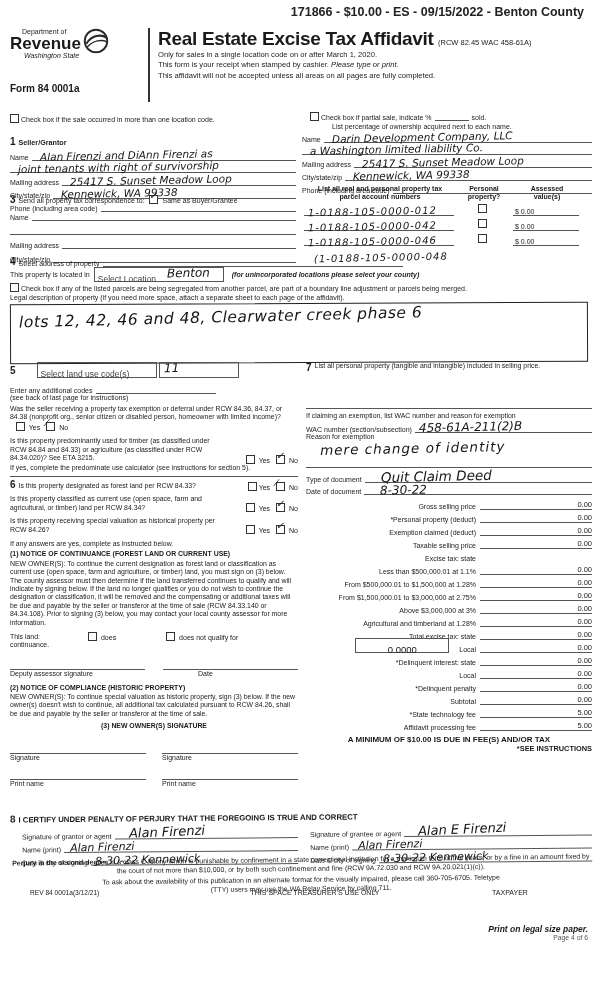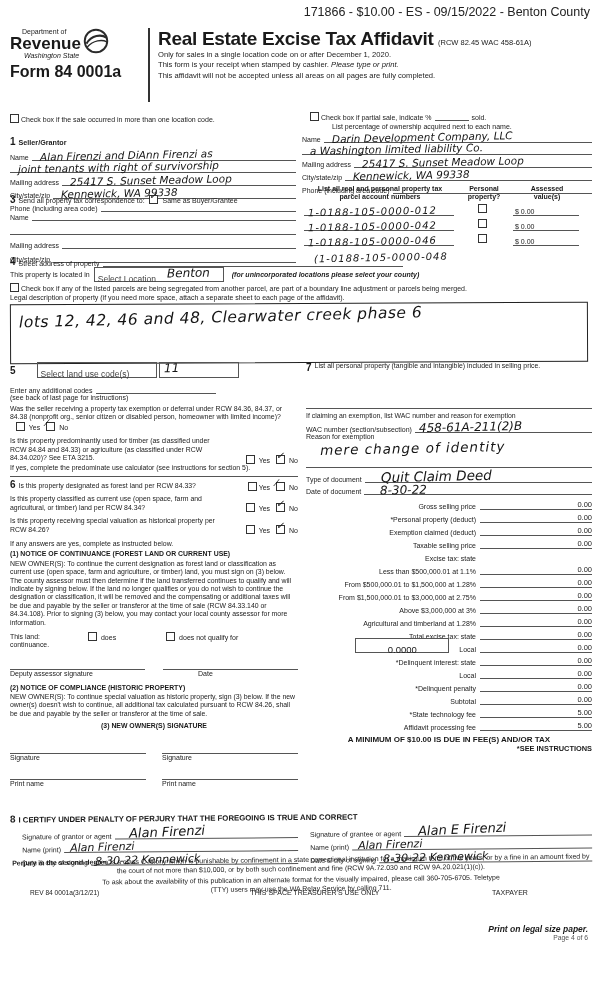--- a/index.html
+++ b/index.html
@@ -27,48 +27,48 @@
   .yn .cb{margin:0 2px 0 6px;}
   .para{font-size:6.9px;line-height:1.22;text-align:left;}
   .boxfield{border:1px solid #555;display:inline-block;position:relative;}
   .sep{border-bottom:1px solid #555;height:1px;}
 </style>
 </head>
 <body>
 
 <div id="page">
 
-  <div class="abs" style="top:5px;left:164px;width:426px;font-size:12.5px;text-align:right;color:#222;">171866 - $10.00 - ES - 09/15/2022 - Benton County</div>
+  <div class="abs" style="top:5px;left:158px;width:426px;font-size:12.5px;text-align:right;color:#222;font-weight:bold;">171866 - $10.00 - ES - 09/15/2022 - Benton County</div>
 
   <div class="abs" style="top:28px;left:10px;width:582px;display:flex;">
     <div style="width:138px;">
       <div style="display:flex;align-items:flex-start;">
         <div>
           <div class="lbl" style="font-size:7px;margin-left:12px;">Department of</div>
           <div class="bold" style="font-size:17px;line-height:1;">Revenue</div>
           <div class="ital" style="font-size:7px;margin-left:14px;">Washington State</div>
         </div>
         <span style="margin-left:2px;">
           <svg width="26" height="26" viewBox="0 0 30 30">
             <circle cx="15" cy="15" r="13" fill="none" stroke="#2a2a2a" stroke-width="2.2"></circle>
             <path d="M4 18 C 10 8, 21 7, 27 11" stroke="#2a2a2a" fill="none" stroke-width="2.4"></path>
             <path d="M5 22 C 12 14, 22 13, 27.5 16" stroke="#2a2a2a" fill="none" stroke-width="1.6"></path>
           </svg>
         </span>
       </div>
-      <div class="bold" style="font-size:16px;margin-top:4px;">Form 84 0001a</div>
+      <div class="bold" style="font-size:10px;margin-top:24px;">Form 84 0001a</div>
     </div>
     <div style="border-left:2px solid #333;height:74px;margin:0 8px 0 0;"></div>
     <div style="flex:1;">
       <div>
         <span class="bold" style="font-size:19px;letter-spacing:-0.3px;">Real Estate Excise Tax Affidavit</span>
         <span style="font-size:7.5px;">(RCW 82.45 WAC 458-61A)</span>
       </div>
       <div class="lbl" style="font-size:7.6px;line-height:1.35;">
-        <div>Only for sales in a single location code on or after December 1, 2020.</div>
+        <div>Only for sales in a single location code on or after March 1, 2020.</div>
         <div><span>This form is your receipt when stamped by cashier.</span> <span class="ital">Please type or print.</span></div>
         <div>This affidavit will not be accepted unless all areas on all pages are fully completed.</div>
       </div>
     </div>
   </div>
 
   <div class="abs lbl" style="top:114px;left:10px;width:286px;">
     <span class="cb"></span>
     <span>Check box if the sale occurred in more than one location code.</span>
   </div>

